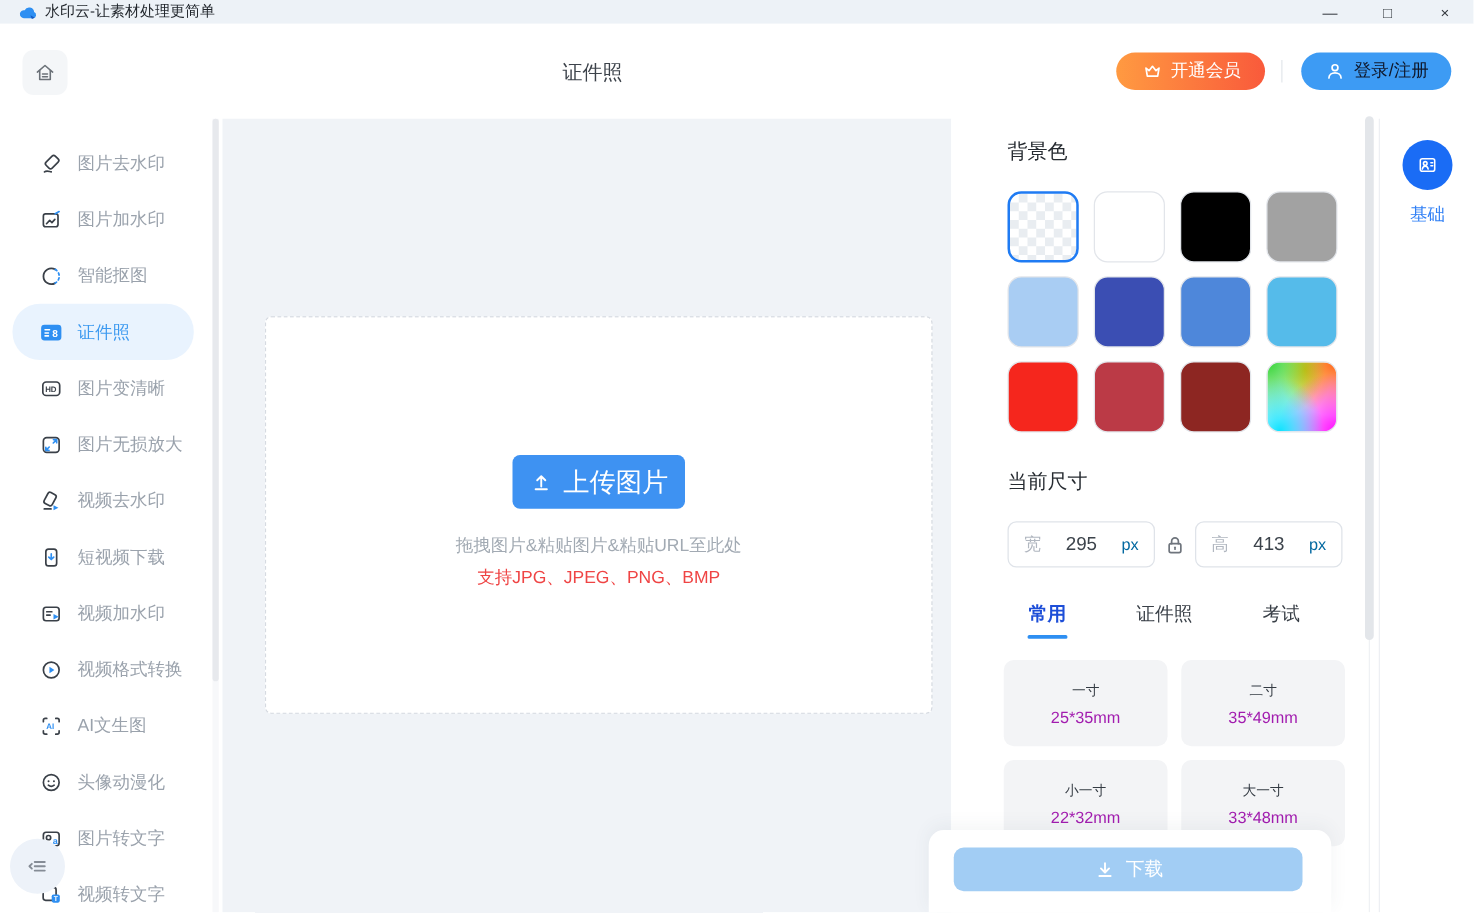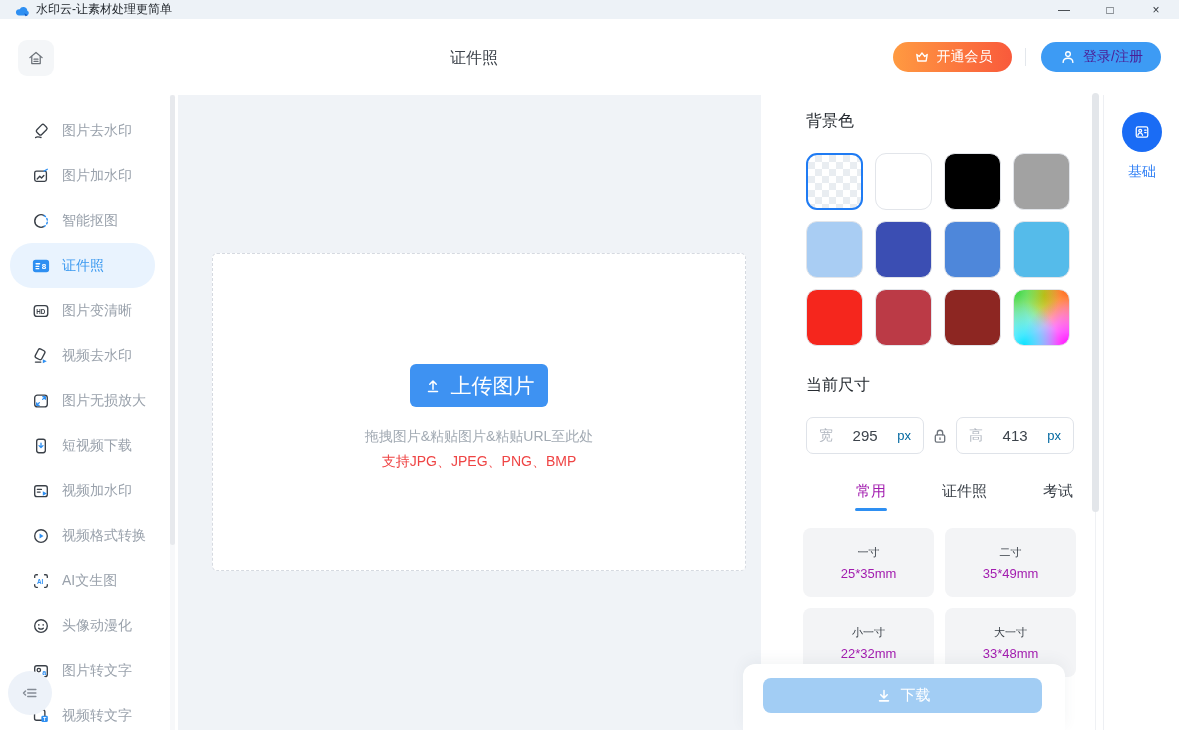--- a/index.html
+++ b/index.html
@@ -13,21 +13,21 @@
   .titlebar .app-title { font-size:12px; color:#1f242a; }
   .win-controls { position:absolute; right:0; top:0; height:19px; display:flex; align-items:center; }
   .win-btn { width:46px; height:19px; display:flex; align-items:center; justify-content:center; font-size:12px; color:#33383e; cursor:default; }
 
   
   .header { position:absolute; left:0; top:19px; width:1179px; height:76px; background:#fff; }
   .home-btn { position:absolute; left:18px; top:21px; width:36px; height:36px; border-radius:9px; background:#f4f6f8; display:flex; align-items:center; justify-content:center; }
   .header-title { position:absolute; left:394px; top:29px; width:160px; text-align:center; font-size:16px; color:#3d434b; }
   .vip-btn { position:absolute; left:893px; top:23px; width:119px; height:30px; border-radius:15px; background:linear-gradient(90deg,#ff9a41,#f95a3b); color:#fff; font-size:14px; display:flex; align-items:center; justify-content:center; gap:6px; }
   .header-divider { position:absolute; left:1025px; top:29px; width:1px; height:18px; background:#e3e7ec; }
-  .login-btn { position:absolute; left:1041px; top:23px; width:120px; height:30px; border-radius:15px; background:#3d9bf4; color:#4c1d95; font-size:14px; display:flex; align-items:center; justify-content:center; gap:6px; }
+  .login-btn { position:absolute; left:1041px; top:23px; width:120px; height:30px; border-radius:15px; background:#3d9bf4; color:#0f172a; font-size:14px; display:flex; align-items:center; justify-content:center; gap:6px; }
 
   
   .sidebar { position:absolute; left:0; top:95px; width:178px; height:635px; background:#fff; padding-top:13px; }
   .side-item { height:45px; margin:0 23px 0 10px; padding-left:22px; border-radius:22px; display:flex; align-items:center; gap:12px; cursor:pointer; }
   .side-item .lbl { font-size:14px; color:#9aa2ac; white-space:nowrap; }
   .side-item.active { background:#e9f3fe; }
   .side-item.active .lbl { color:#3d9af0; }
   .ic { width:18px; height:18px; flex:0 0 18px; }
   .ic svg { width:18px; height:18px; display:block; }
   .side-scroll-track { position:absolute; left:170px; top:95px; width:5px; height:635px; background:#f7f8fa; }
@@ -59,21 +59,21 @@
       #fff; }
   .size-title { top:280px; }
   .dim-row { position:absolute; left:45px; top:322px; width:268px; display:flex; align-items:center; }
   .dim-field { width:118px; height:37px; border:1px solid #dfe3e9; border-radius:7px; display:flex; align-items:center; justify-content:space-between; padding:0 12px; background:#fff; }
   .dim-field .f-label { font-size:14px; color:#b1b7c0; }
   .dim-field .f-value { font-size:15px; color:#3c434b; }
   .dim-field .f-unit { font-size:13px; color:#0369a1; }
   .lock-wrap { width:32px; display:flex; align-items:center; justify-content:center; }
   .tabs { position:absolute; left:62px; top:387px; display:flex; gap:56px; }
   .tab { font-size:15px; color:#3a4048; padding-bottom:10px; position:relative; cursor:pointer; white-space:nowrap; }
-  .tab.active { color:#a21caf; font-weight:normal;margin-left:33px; }
+  .tab.active { color:#1d4ed8; font-weight:bold; }
   .tab.active::after { content:""; position:absolute; left:50%; transform:translateX(-50%); bottom:0; width:32px; height:3px; border-radius:2px; background:#2e8ff2; }
   .preset-grid { position:absolute; left:42px; top:433px; display:grid; grid-template-columns:131px 131px; grid-auto-rows:69px; column-gap:11px; row-gap:11px; }
   .preset-card { background:#f3f4f6; border-radius:8px; display:flex; flex-direction:column; align-items:center; justify-content:center; gap:6px; cursor:pointer; }
   .preset-card .p-name { font-size:11px; color:#343b43; }
   .preset-card .p-size { font-size:13px; color:#a21caf; }
   .panel-scroll-track { position:absolute; left:1095px; top:95px; width:1px; height:635px; background:#eff1f4; }
   .panel-scroll-thumb { position:absolute; left:1092px; top:93px; width:7px; height:419px; background:#e3e6ea; border-radius:4px; }
 
   
   .download-bar { position:absolute; left:743px; top:664px; width:322px; height:66px; background:#fff; border-radius:12px 12px 0 0; box-shadow:0 -4px 14px rgba(60,80,110,.06); z-index:6; }
@@ -178,37 +178,37 @@
       <span class="ic">
           <svg viewBox="0 0 20 20" fill="none">
             <rect x="2.5" y="4" width="15" height="12" rx="3" stroke="#3a4048" stroke-width="1.5"></rect>
             <text x="4.6" y="13.2" fill="#3a4048" font-size="7" font-weight="bold" font-family="'Liberation Sans',sans-serif">HD</text>
           </svg>
         </span>
       <span class="lbl">图片变清晰</span>
     </div>
     <div class="side-item">
       <span class="ic">
-          <svg viewBox="0 0 20 20" fill="none" stroke="#3a4048" stroke-width="1.5" stroke-linecap="round" stroke-linejoin="round">
-            <rect x="5" y="2.6" width="8" height="11" rx="2" transform="rotate(28 9 8)"></rect>
-            <path d="M3.8 16.8 h6"></path>
-            <path d="M12 13.6 l4.4 2.2 -4.4 2.2 z" fill="#2e8ff2" stroke="none"></path>
-          </svg>
-        </span>
-      <span class="lbl">视频去水印</span>
-    </div>
-    <div class="side-item">
-      <span class="ic">
           <svg viewBox="0 0 20 20" fill="none" stroke-width="1.5" stroke-linecap="round" stroke-linejoin="round">
             <rect x="3" y="3.5" width="14" height="13" rx="3" stroke="#3a4048"></rect>
             <path d="M11.8 8.2 l3-3 M14.8 8 V5.2 h-2.8" stroke="#2e8ff2"></path>
             <path d="M8.2 11.8 l-3 3 M5.2 12 v2.8 h2.8" stroke="#2e8ff2"></path>
           </svg>
         </span>
       <span class="lbl">图片无损放大</span>
+    </div>
+    <div class="side-item">
+      <span class="ic">
+          <svg viewBox="0 0 20 20" fill="none" stroke="#3a4048" stroke-width="1.5" stroke-linecap="round" stroke-linejoin="round">
+            <rect x="5" y="2.6" width="8" height="11" rx="2" transform="rotate(28 9 8)"></rect>
+            <path d="M3.8 16.8 h6"></path>
+            <path d="M12 13.6 l4.4 2.2 -4.4 2.2 z" fill="#2e8ff2" stroke="none"></path>
+          </svg>
+        </span>
+      <span class="lbl">视频去水印</span>
     </div>
     <div class="side-item">
       <span class="ic">
           <svg viewBox="0 0 20 20" fill="none" stroke-width="1.5" stroke-linecap="round" stroke-linejoin="round">
             <rect x="5.2" y="2.5" width="9.6" height="15" rx="2.4" stroke="#3a4048"></rect>
             <path d="M10 6.8 v4.6 M7.8 9.6 l2.2 2.2 2.2-2.2" stroke="#2e8ff2"></path>
           </svg>
         </span>
       <span class="lbl">短视频下载</span>
     </div>

